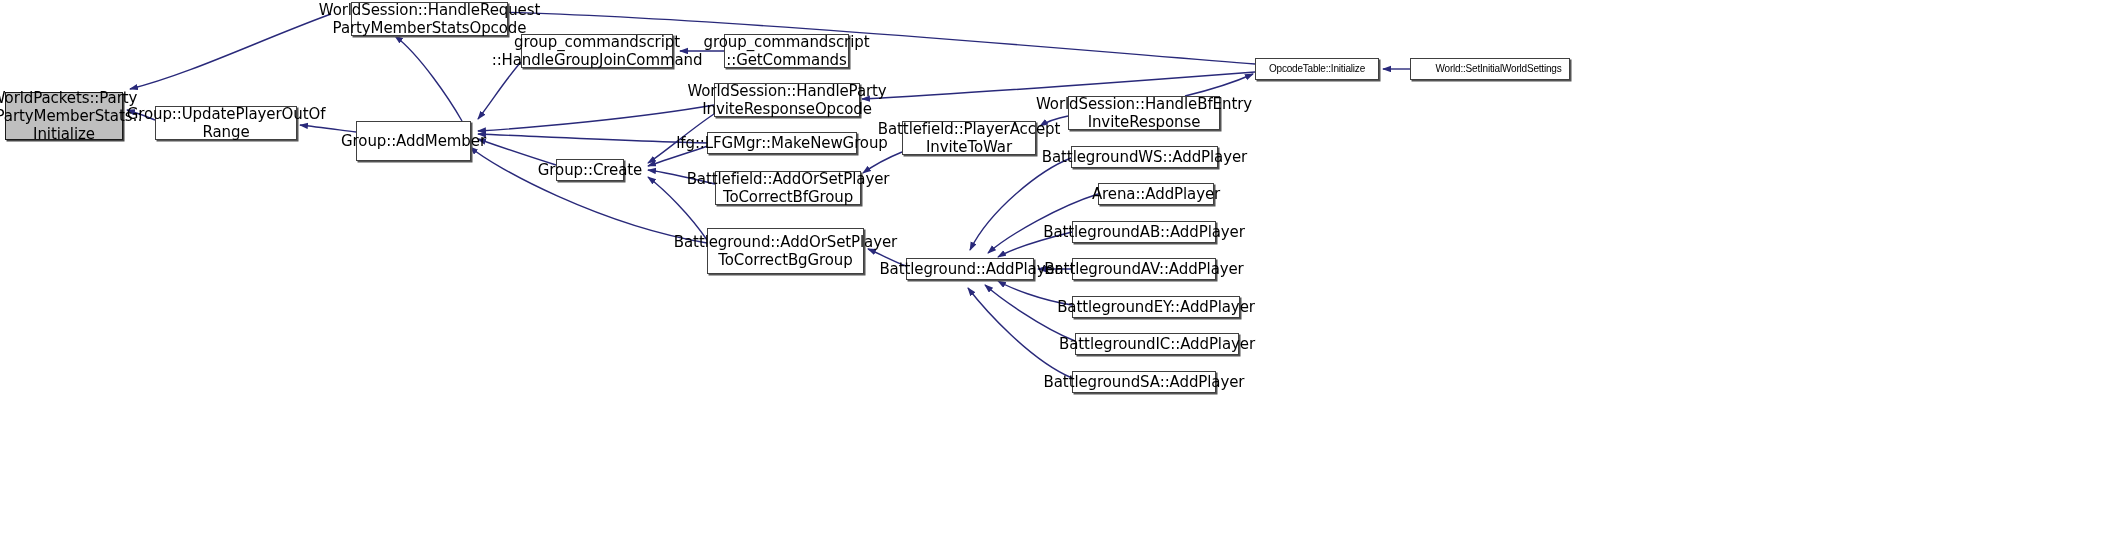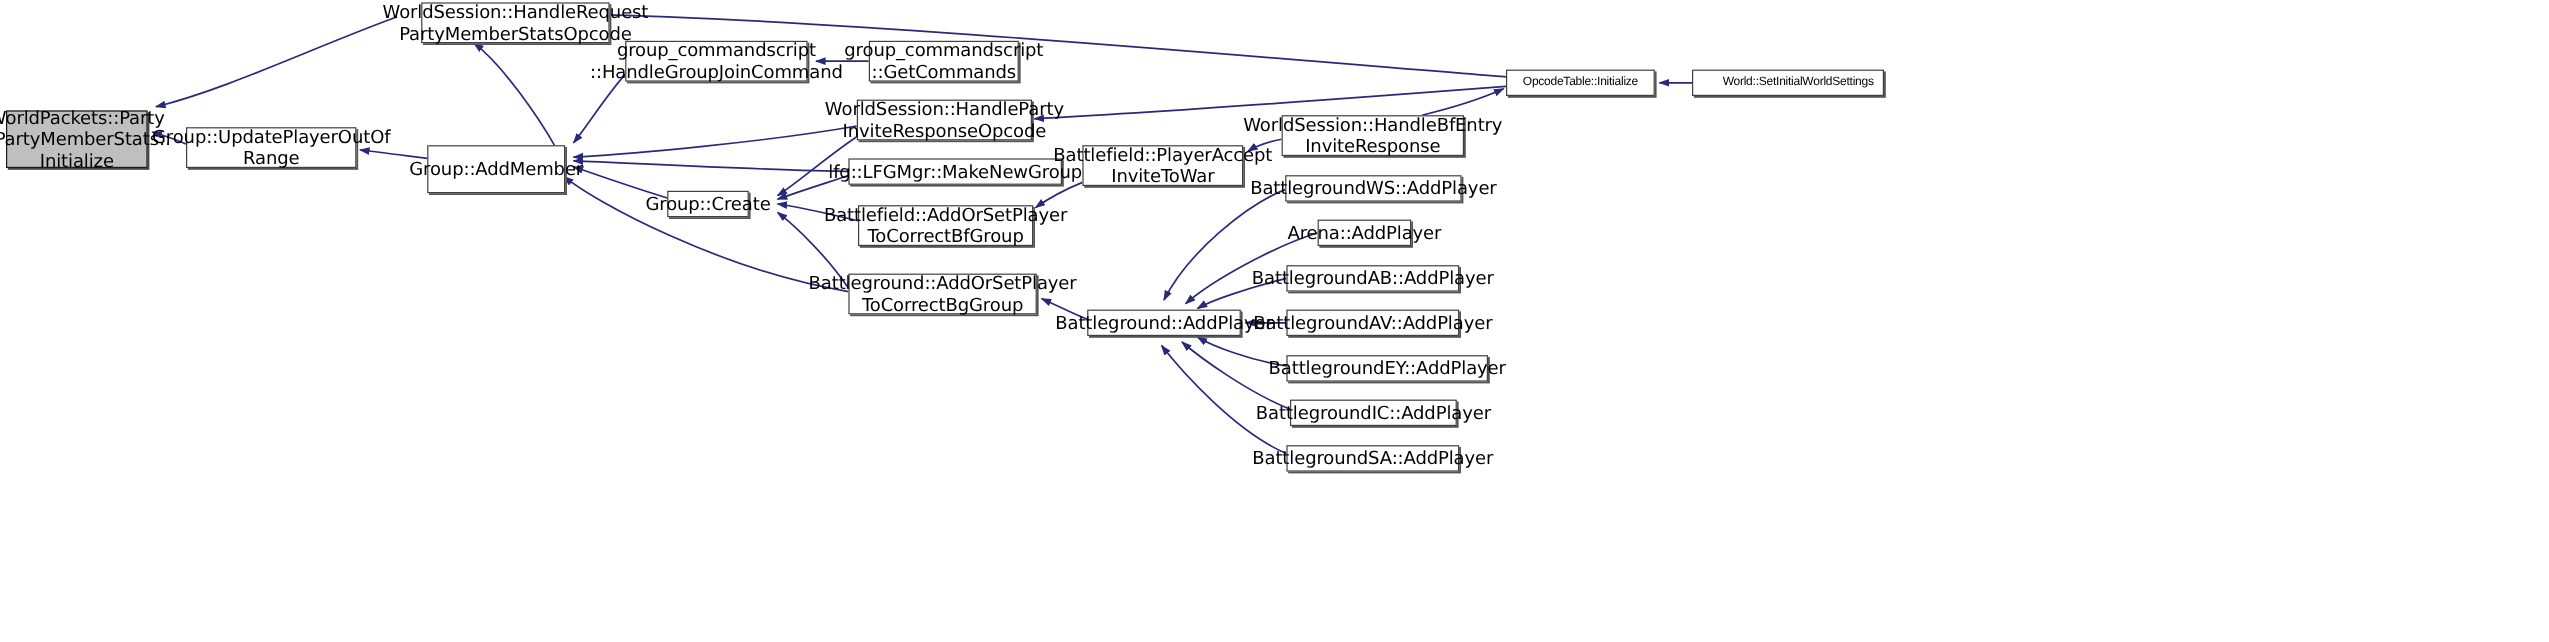--- a/index.html
+++ b/index.html
@@ -104,33 +104,33 @@
       <div class="node" style="left: 331px; top: 2px; width: 157px; height: 34px; margin-left: 20px;"><span class="node-label">WorldSession::HandleRequest
 PartyMemberStatsOpcode</span></div>
       <div class="node" style="left: 521px; top: 34px; width: 152px; height: 34px;"><span class="node-label">group_commandscript
 ::HandleGroupJoinCommand</span></div>
       <div class="node" style="left: 724px; top: 34px; width: 125px; height: 34px;"><span class="node-label">group_commandscript
 ::GetCommands</span></div>
       <div class="node" style="left: 356px; top: 121px; width: 115px; height: 40px;"><span class="node-label">Group::AddMember</span></div>
       <div class="node" style="left: 556px; top: 159px; width: 68px; height: 22px;"><span class="node-label">Group::Create</span></div>
       <div class="node" style="left: 714px; top: 83px; width: 146px; height: 34px;"><span class="node-label">WorldSession::HandleParty
 InviteResponseOpcode</span></div>
-      <div class="node" style="left: 707px; top: 132px; width: 178px; height: 22px; align-items: center;"><span class="node-label">lfg::LFGMgr::MakeNewGroup</span></div>
+      <div class="node" style="left: 707px; top: 132px; width: 150px; height: 22px; align-items: center;"><span class="node-label">lfg::LFGMgr::MakeNewGroup</span></div>
       <div class="node" style="left: 715px; top: 171px; width: 146px; height: 34px;"><span class="node-label">Battlefield::AddOrSetPlayer
 ToCorrectBfGroup</span></div>
-      <div class="node" style="left: 707px; top: 228px; width: 157px; height: 34px;"><span class="node-label">Battleground::AddOrSetPlayer
+      <div class="node" style="left: 707px; top: 228px; width: 157px; height: 46px;"><span class="node-label">Battleground::AddOrSetPlayer
 ToCorrectBgGroup</span></div>
       <div class="node" style="left: 902px; top: 121px; width: 134px; height: 34px;"><span class="node-label">Battlefield::PlayerAccept
 InviteToWar</span></div>
       <div class="node" style="left: 1068px; top: 96px; width: 152px; height: 34px; align-items: center;"><span class="node-label">WorldSession::HandleBfEntry
 InviteResponse</span></div>
       <div class="node" style="left: 906px; top: 258px; width: 128px; height: 22px;"><span class="node-label">Battleground::AddPlayer</span></div>
       <div class="node" style="left: 1071px; top: 146px; width: 147px; height: 22px;"><span class="node-label">BattlegroundWS::AddPlayer</span></div>
-      <div class="node" style="left: 1098px; top: 183px; width: 78px; height: 22px;"><span class="node-label">Arena::AddPlayer</span></div>
+      <div class="node" style="left: 1098px; top: 183px; width: 116px; height: 22px;"><span class="node-label">Arena::AddPlayer</span></div>
       <div class="node" style="left: 1072px; top: 221px; width: 144px; height: 22px;"><span class="node-label">BattlegroundAB::AddPlayer</span></div>
       <div class="node" style="left: 1072px; top: 258px; width: 144px; height: 22px;"><span class="node-label">BattlegroundAV::AddPlayer</span></div>
       <div class="node" style="left: 1072px; top: 296px; width: 168px; height: 22px;"><span class="node-label">BattlegroundEY::AddPlayer</span></div>
-      <div class="node" style="left: 1075px; top: 333px; width: 139px; height: 22px;"><span class="node-label">BattlegroundIC::AddPlayer</span></div>
+      <div class="node" style="left: 1075px; top: 333px; width: 164px; height: 22px;"><span class="node-label">BattlegroundIC::AddPlayer</span></div>
       <div class="node" style="left: 1072px; top: 371px; width: 144px; height: 22px;"><span class="node-label">BattlegroundSA::AddPlayer</span></div>
       <div class="node narrow" style="left: 1255px; top: 58px; width: 124px; height: 22px;"><span class="node-label">OpcodeTable::Initialize</span></div>
       <div class="node narrow" style="left: 1410px; top: 58px; width: 160px; height: 22px; padding-left: 17px;"><span class="node-label">World::SetInitialWorldSettings</span></div>
     </div>
 </div>
 
 </body></html>

